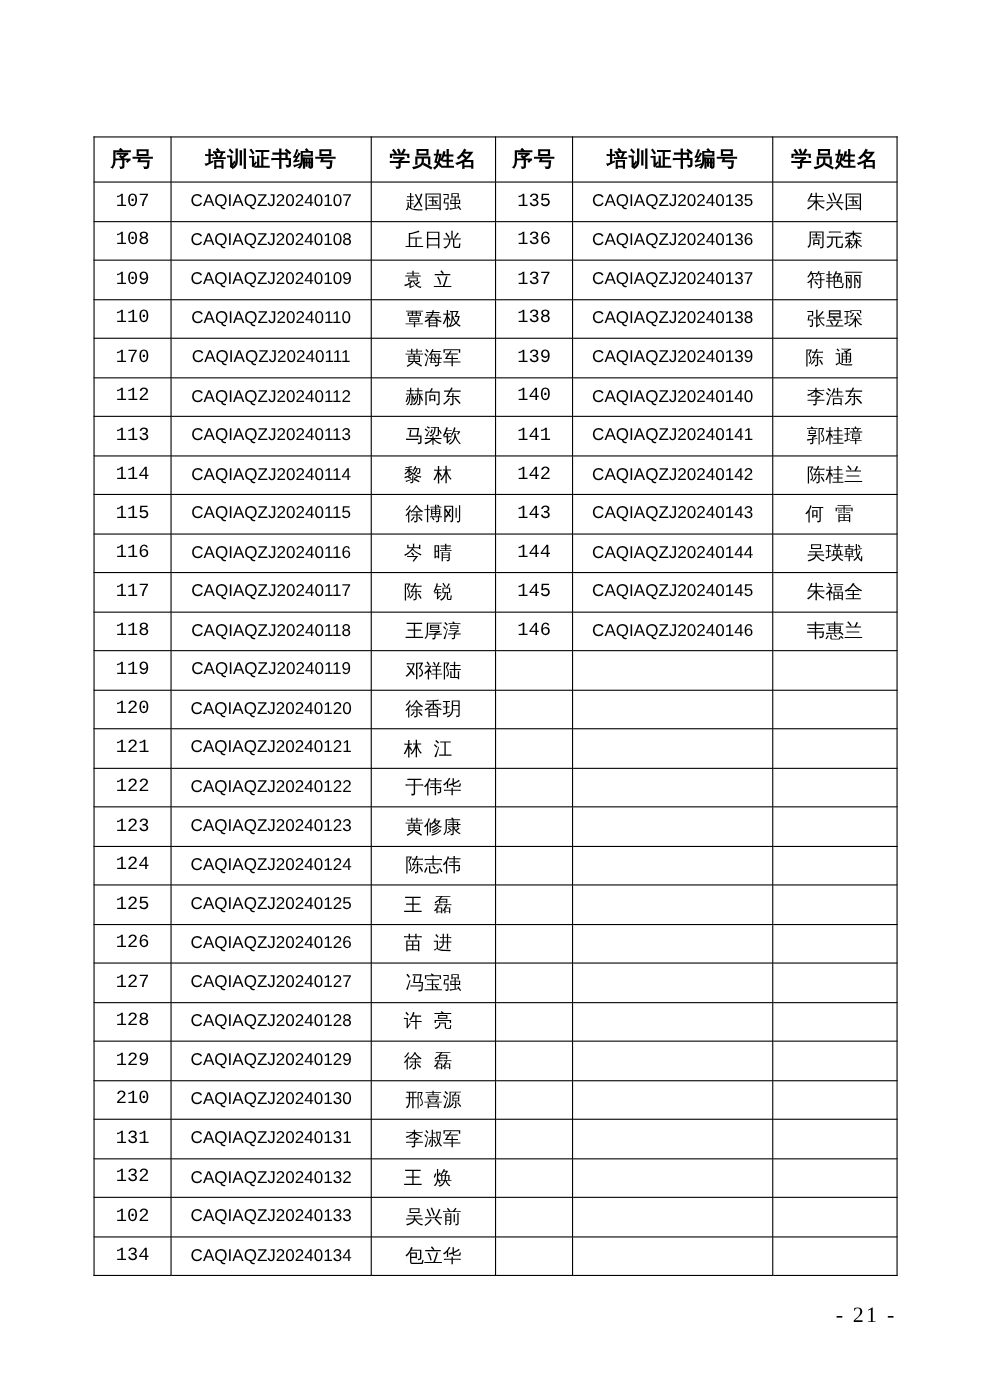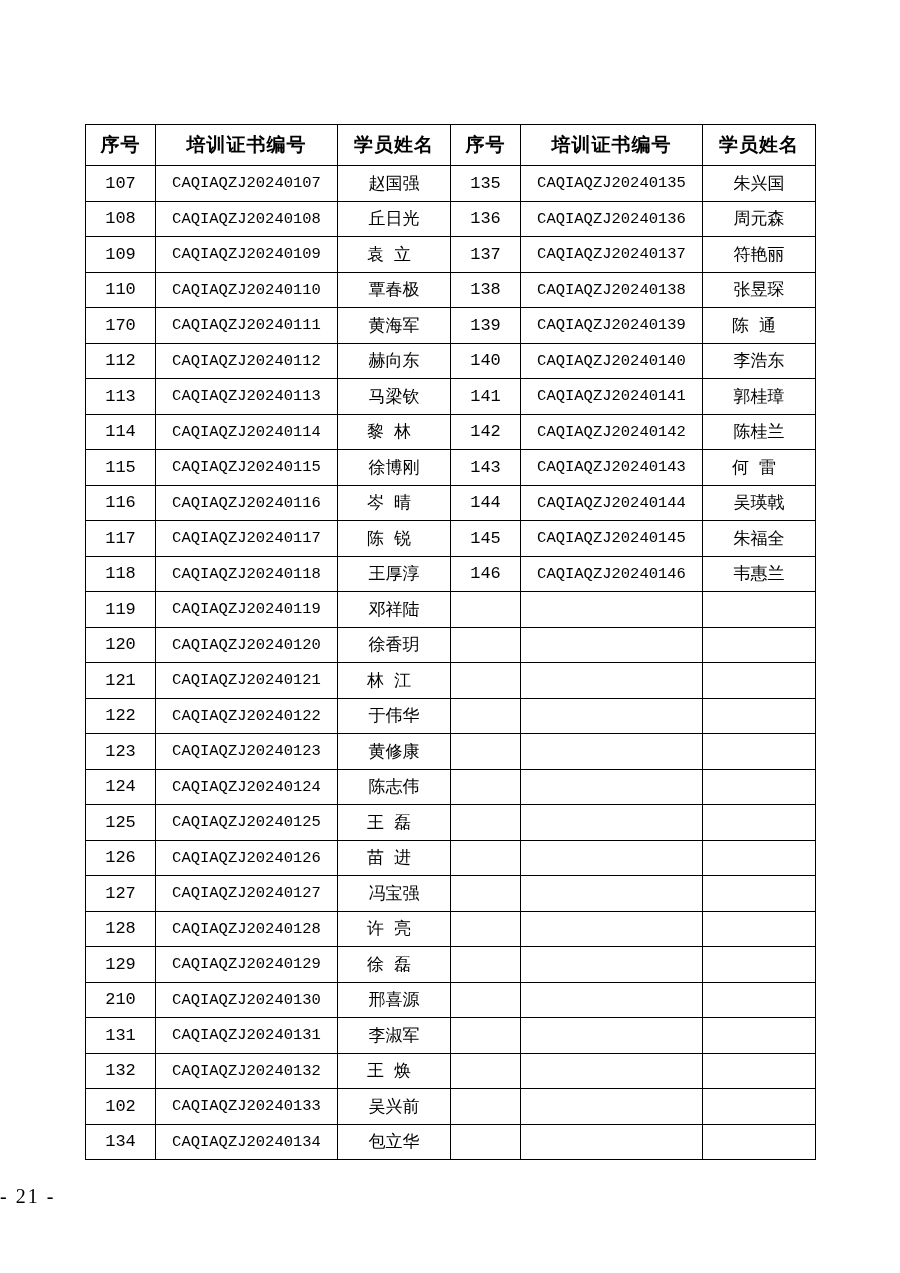--- a/index.html
+++ b/index.html
@@ -51,40 +51,41 @@
     font-size: 19px;
     letter-spacing: 1px;
     height: 40px;
     margin-top: 12px;
   }
   .cell-seq {
     font-family: Liberation Mono, monospace;
     font-size: 17px;
   }
   .cell-cert {
-    font-family: Liberation Mono, monospace;
+    font-family: Liberation Sans, sans-serif;
     font-size: 15.5px;
     letter-spacing: 0px;
   }
   .cell-name {
     font-family: "Liberation Serif", serif;
     font-size: 17px;
   }
   .name-2 {
     letter-spacing: 10px;
     padding-left: 10px;
   }
   .empty-cell {
     border: 1px solid #000000;
   }
   .page-number {
     position: absolute;
     left: 0;
     top: 1185px;
     width: 815px;
+    text-align: right;
     font-family: "Liberation Serif", serif;
     font-size: 20px;
     letter-spacing: 2px;
   }
 </style>
 </head>
 <body>
 
 <div class="page">
 

